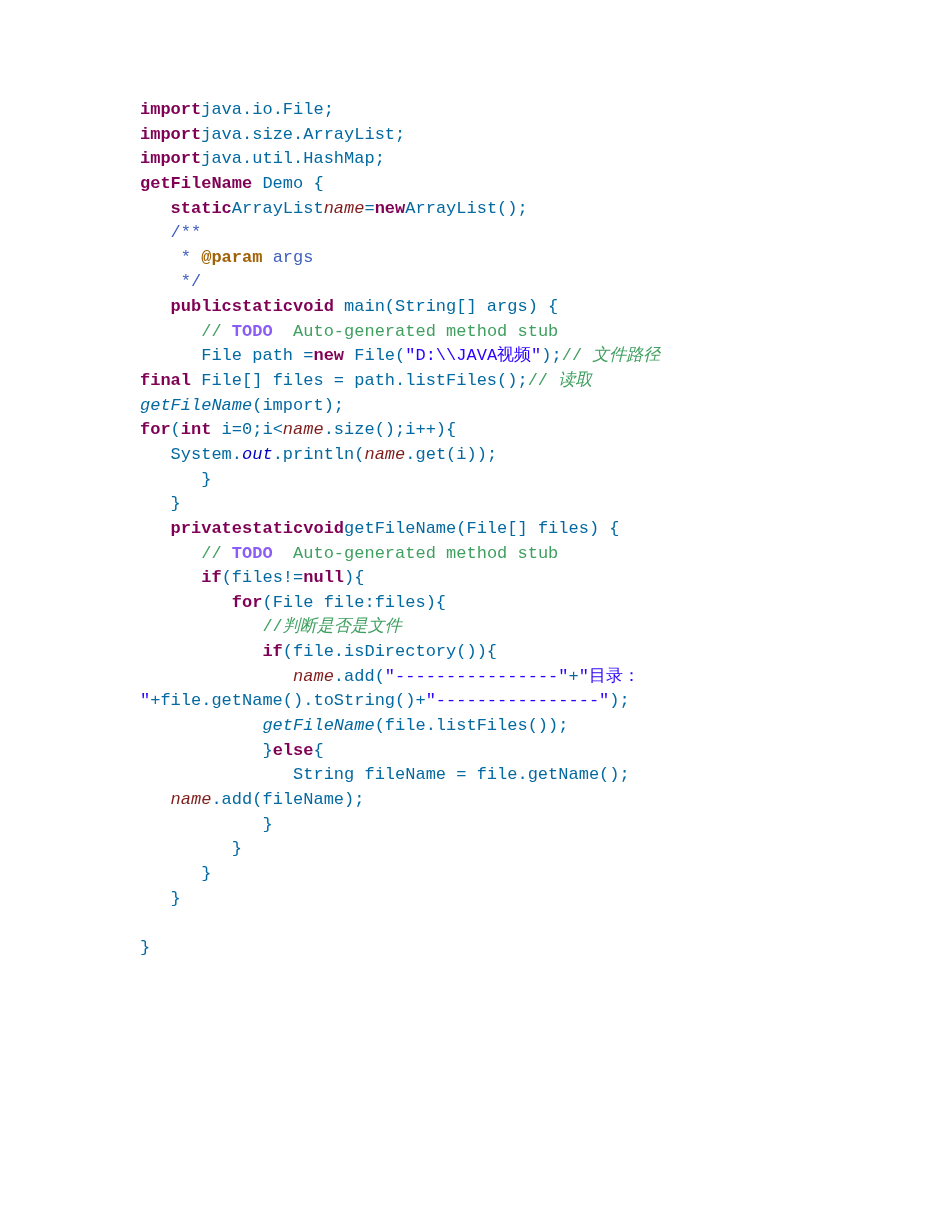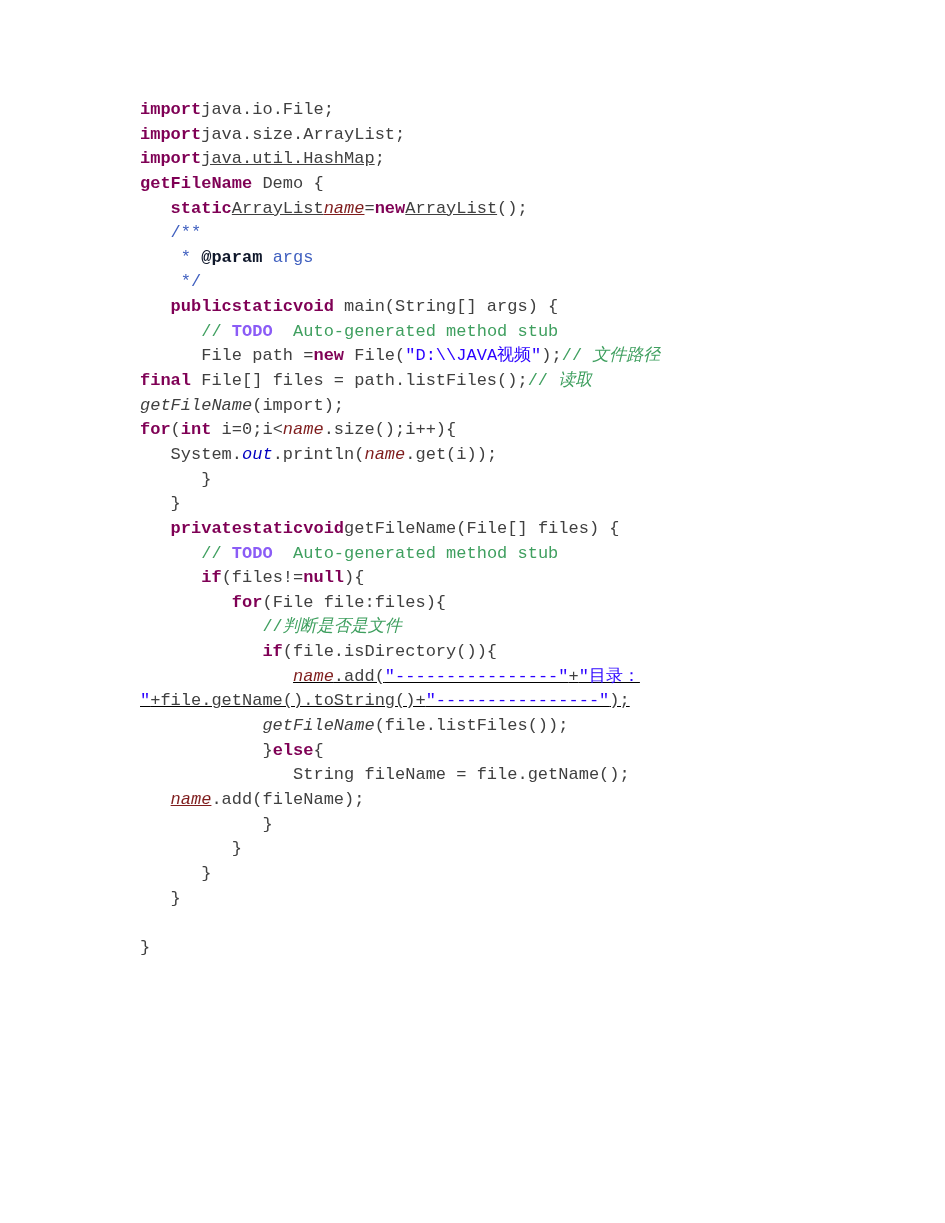--- a/index.html
+++ b/index.html
@@ -12,31 +12,31 @@
     width: 945px;
     height: 1223px;
     padding: 98px 140px 0 140px;
     font-family: Consolas, "Courier New", monospace;
     font-size: 17px;
     line-height: 1.45;
     color: #000000;
     white-space: pre;
   }
   .kw   { color: #7f0055; font-weight: bold; }   
-  .ul   { text-decoration: underline; }
+  .ul   { }
   .str  { color: #2a00ff; }                        
   .cmt  { color: #3f9f5f; }                        
   .cmtb { color: #8b5cf6; font-weight: bold; }     
   .cmtit{ color: #3f9f5f; font-style: italic; }    
   .jdoc { color: #3f5fbf; }                        
-  .jtag { color: #0f172a; font-weight: bold; }     
+  .jtag { color: #a16207; font-weight: bold; }     
   .sname{ color: #7f1d1d; font-style: italic; }    
   .fld  { color: #0000c0; }                        
   .ital { font-style: italic; }
-  .blk  { color: #404040; }
+  .blk  { color: #0369a1; }
 </style>
 </head>
 <body>
 
 <div class="page"><span><span class="kw">import</span><span class="blk">java.io.File;</span></span>
 <span><span class="kw">import</span><span class="blk">java.size.ArrayList;</span></span>
 <span><span class="kw">import</span><span class="ul blk">java.util.HashMap</span><span class="blk">;</span></span>
 <span><span class="kw">getFileName</span><span class="blk"> Demo {</span></span>
 <span>   <span class="kw">static</span><span class="ul blk">ArrayList</span><span class="sname ul">name</span><span class="blk">=</span><span class="kw">new</span><span class="ul blk">ArrayList</span><span class="blk">();</span></span>
 <span>   <span class="jdoc">/**</span></span>

